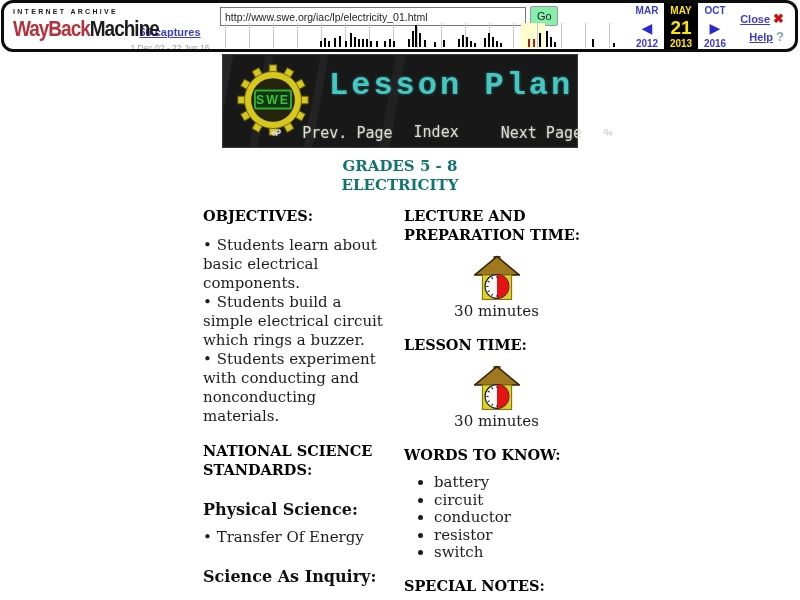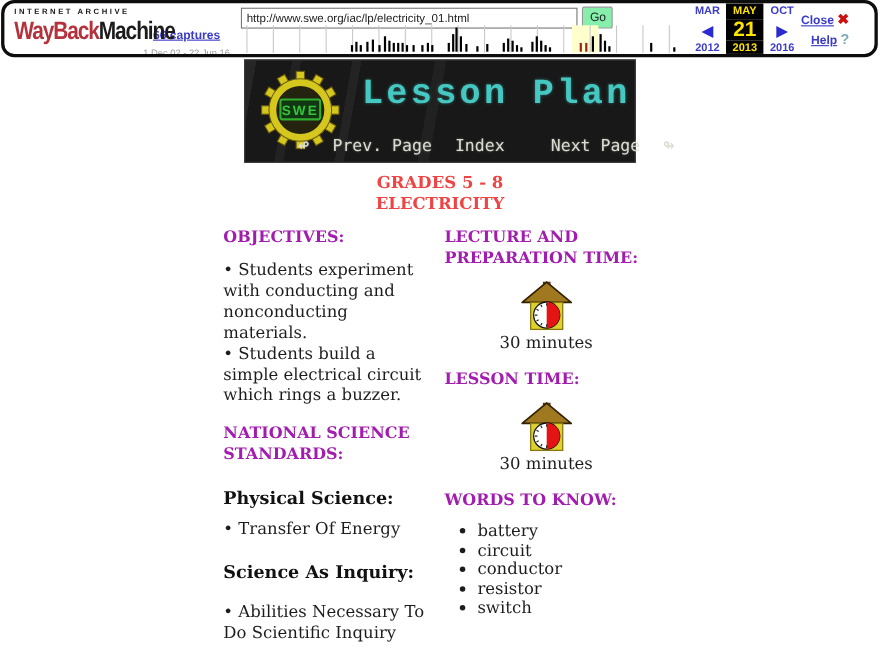--- a/index.html
+++ b/index.html
@@ -36,21 +36,21 @@
   .wb-datenav{width:102px;height:100%;display:grid;
               grid-template-columns:34px 34px 34px;grid-template-rows:15px 19px 12px;
               align-items:center;justify-items:center;}
   .dn-month,.dn-year{font-size:10px;font-weight:bold;color:#3b3bc8;}
   .dn-arrow{font-size:14px;color:#2a2ad0;cursor:pointer;line-height:1;}
   .dn-black{background:#000;color:#ffe400;width:100%;height:100%;
             display:flex;align-items:center;justify-content:center;}
   .dn-day{font-size:19px;font-weight:bold;}
   .dn-mo-cur,.dn-yr-cur{font-size:10px;font-weight:bold;text-align:center;}
   .wb-links{flex:1;display:flex;flex-direction:column;justify-content:space-between;
-            align-items:flex-end;padding:6px 23px 7px 0;box-sizing:border-box;}
+            align-items:flex-end;padding:6px 11px 7px 0;box-sizing:border-box;}
   .wb-link{font-size:11px;color:#3b3bc8;text-decoration:underline;font-weight:bold;cursor:pointer;}
   .close-x{color:#cc1111;font-weight:bold;font-size:13px;margin-left:3px;}
   .help-q{color:#7aaab8;font-weight:bold;font-size:13px;margin-left:3px;}
   .link-row{white-space:nowrap;}
   
   .chalkboard{
     position:absolute;left:222px;top:54px;width:356px;height:94px;
     background:#181818;
     background-image:
       linear-gradient(100deg, rgba(70,70,70,.30) 0 10px, transparent 10px 42px,
@@ -71,29 +71,29 @@
     display:flex;justify-content:space-between;align-items:center;
     font-family:"DejaVu Sans Mono",monospace;font-size:15px;color:#dcdcd2;
     text-shadow:0 0 2px rgba(240,240,230,.4);
   }
   .chalk-nav span{cursor:pointer;white-space:nowrap;margin-left:21px;}
   .spiral{font-size:17px;}
   
   .grades{
     position:absolute;top:157px;left:0;width:100%;text-align:center;
     font-family:"DejaVu Serif",serif;font-weight:bold;font-size:15px;
-    color:#ef4444;line-height:1.25;
+    color:#0f766e;line-height:1.25;
   }
   .columns{
     position:absolute;left:203px;top:198px;width:386px;
     display:flex;gap:16px;font-family:"DejaVu Serif",serif;color:#1c1c1c;
   }
   .col{width:185px;}
   .teal-head{
-    color:#a21caf;font-size:14.5px;font-weight:bold;
+    color:#000000;font-size:14.5px;font-weight:bold;
     margin:16px 0 10px;line-height:1.3;
   }
   .col > .teal-head:first-child{margin-top:9px;}
   .bold-head{font-size:16px;font-weight:bold;color:#111;margin:20px 0 9px;}
   .bold-head.tight{margin-bottom:18px;}
   ul.flush{list-style:none;margin:0;padding:0;font-size:15px;line-height:1.27;}
   ul.flush li::before{content:"\2022\00a0 ";}
   ul.disc{margin:4px 0 0 0;padding-left:30px;font-size:15px;line-height:1.16;}
   .time-block{text-align:center;margin:6px 0 2px;}
   .time-block svg{display:block;margin:0 auto;}
@@ -234,22 +234,23 @@
 <div class="grades">
   <div>GRADES 5 - 8</div>
   <div>ELECTRICITY</div>
 </div>
 
 <div class="columns">
 
   <div class="col">
     <div class="teal-head">OBJECTIVES:</div>
     <ul class="flush">
+        <li>Students learn about basic electrical components.</li>
+        <li>Students build a simple electrical circuit which rings a buzzer.</li>
         <li>Students experiment with conducting and nonconducting materials.</li>
-        <li>Students build a simple electrical circuit which rings a buzzer.</li>
       </ul>
 
     <div class="teal-head">NATIONAL SCIENCE STANDARDS:</div>
 
     <div class="bold-head">Physical Science:</div>
     <ul class="flush">
         <li>Transfer Of Energy</li>
       </ul>
 
     <div class="bold-head tight">Science As Inquiry:</div>
@@ -303,15 +304,16 @@
 
     <div class="teal-head">WORDS TO KNOW:</div>
     <ul class="disc">
         <li>battery</li>
         <li>circuit</li>
         <li>conductor</li>
         <li>resistor</li>
         <li>switch</li>
       </ul>
 
+    <div class="teal-head">SPECIAL NOTES:</div>
 
   </div>
 </div>
 
 </body></html>

